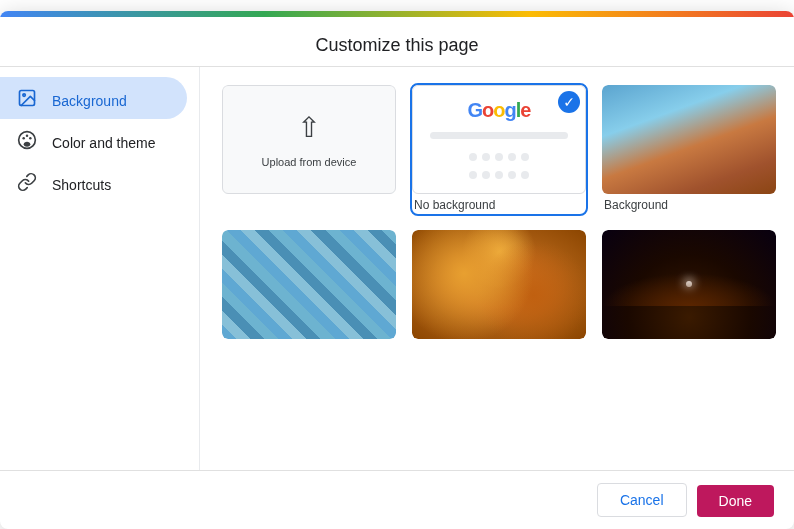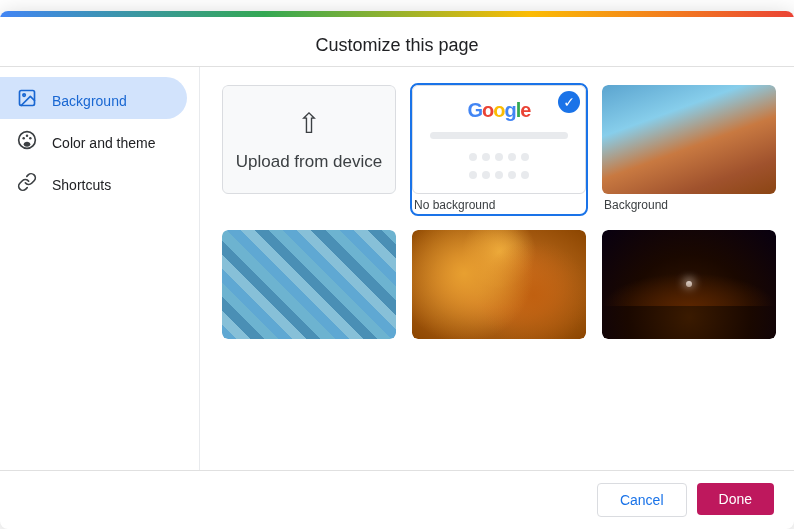--- a/index.html
+++ b/index.html
@@ -131,21 +131,21 @@
       border-radius: 6px;
     }
 
     .upload-tile .bg-tile-inner {
       flex-direction: column;
       gap: 8px;
       border: 1.5px solid #dadce0;
     }
 
     .upload-label {
-      font-size: 17px;
+      font-size: 11px;
       color: #3c4043;
       margin-top: 4px;
     }
 
     .upload-icon {
       font-size: 28px;
       color: #3c4043;
     }
 
     
@@ -280,21 +280,21 @@
       left: 0;
       right: 0;
       height: 30%;
       background: radial-gradient(ellipse at 50% 100%, #5a2500 0%, transparent 70%);
     }
 
     
     .dialog-footer {
       display: flex;
       justify-content: flex-end;
-      align-items: flex-start;
+      align-items: flex-end;
       gap: 10px;
       padding: 12px 20px;
       border-top: 1px solid #e0e0e0;
     }
 
     .btn {
       padding: 8px 22px;
       border-radius: 4px;
       font-size: 14px;
       font-weight: 500;

